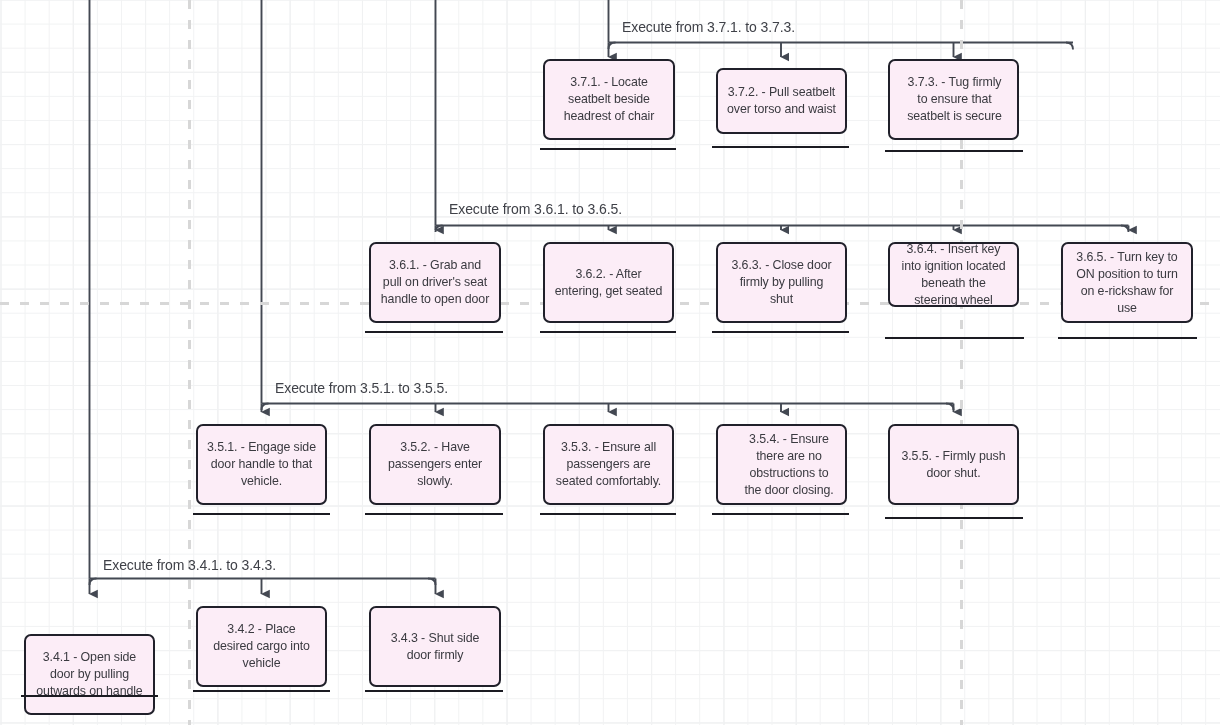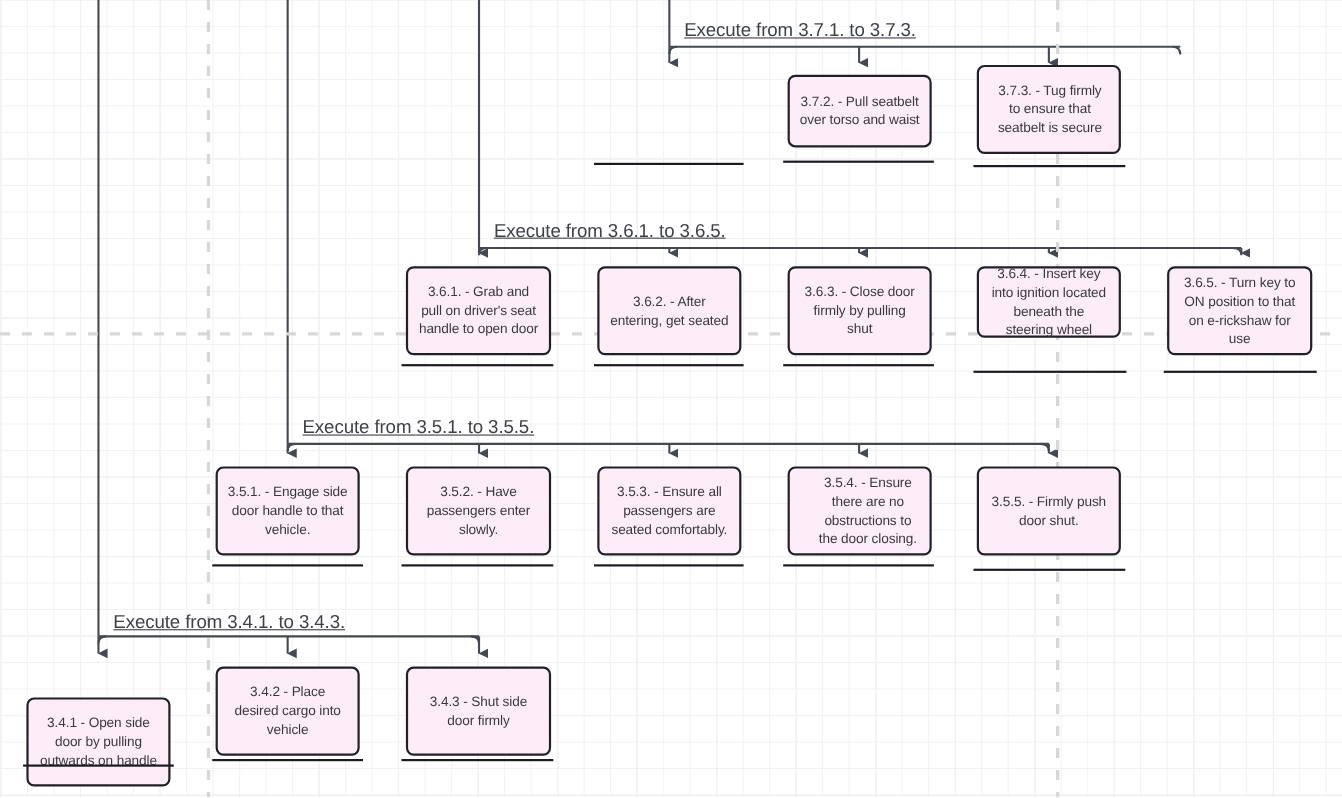--- a/index.html
+++ b/index.html
@@ -58,25 +58,24 @@
     width: 100%;
   }
   .underline {
     position: absolute;
     height: 0;
     border-top: 2.2px solid #1b1b22;
   }
   .bus-label {
     position: absolute;
     color: #3f4148;
-    font-size: 17px;
+    font-size: 14px;
     line-height: 15px;
     white-space: nowrap;
     letter-spacing: -0.1px;
-    text-decoration: underline;
   }
 </style>
 </head>
 <body>
 
 <div id="canvas">
 
   <svg id="wires" viewBox="0 0 1220 725" xmlns="http://www.w3.org/2000/svg">
     <defs>
       <marker id="arrow" viewBox="0 0 10 10" refX="5" refY="8.4" markerWidth="5.2" markerHeight="5.2" orient="auto-start-reverse">
@@ -130,20 +129,23 @@
 
     <g stroke="#d7d7d7" stroke-width="3" stroke-dasharray="9 11" fill="none">
       <line x1="189.5" y1="0" x2="189.5" y2="725"></line>
       <line x1="961.5" y1="0" x2="961.5" y2="725"></line>
       <line x1="0" y1="303.5" x2="1220" y2="303.5"></line>
     </g>
   </svg>
 
   <div class="bus-label" style="left:622px; top:20px;">Execute from 3.7.1. to 3.7.3.</div>
 
+  <div class="node" style="left:543px; top:59px; width:132px; height:81px;">
+    <span class="node-label">3.7.1. - Locate seatbelt beside headrest of chair</span>
+  </div>
   <div class="underline" style="left:540px; top:148px; width:136px;"></div>
 
   <div class="node" style="left:716px; top:68px; width:131px; height:66px;">
     <span class="node-label">3.7.2. -  Pull seatbelt over torso and waist</span>
   </div>
   <div class="underline" style="left:712px; top:146px; width:137px;"></div>
 
   <div class="node" style="left:888px; top:59px; width:131px; height:81px;padding-left:11px;">
     <span class="node-label">3.7.3. - Tug firmly to ensure that seatbelt is secure</span>
   </div>
@@ -165,21 +167,21 @@
     <span class="node-label">3.6.3. - Close door firmly by pulling shut</span>
   </div>
   <div class="underline" style="left:712px; top:331px; width:137px;"></div>
 
   <div class="node" style="left:888px; top:242px; width:131px; height:65px;">
     <span class="node-label">3.6.4. - Insert key into ignition located beneath the steering wheel</span>
   </div>
   <div class="underline" style="left:885px; top:337px; width:139px;"></div>
 
   <div class="node" style="left:1061px; top:242px; width:132px; height:81px;">
-    <span class="node-label">3.6.5. - Turn key to ON position to that on e-rickshaw for use</span>
+    <span class="node-label">3.6.5. - Turn key to ON position to turn on e-rickshaw for use</span>
   </div>
   <div class="underline" style="left:1058px; top:337px; width:139px;"></div>
 
   <div class="bus-label" style="left:275px; top:381px;">Execute from 3.5.1. to 3.5.5.</div>
 
   <div class="node" style="left:196px; top:424px; width:131px; height:81px;">
     <span class="node-label">3.5.1. - Engage side door handle to that vehicle.</span>
   </div>
   <div class="underline" style="left:193px; top:513px; width:137px;"></div>
 

